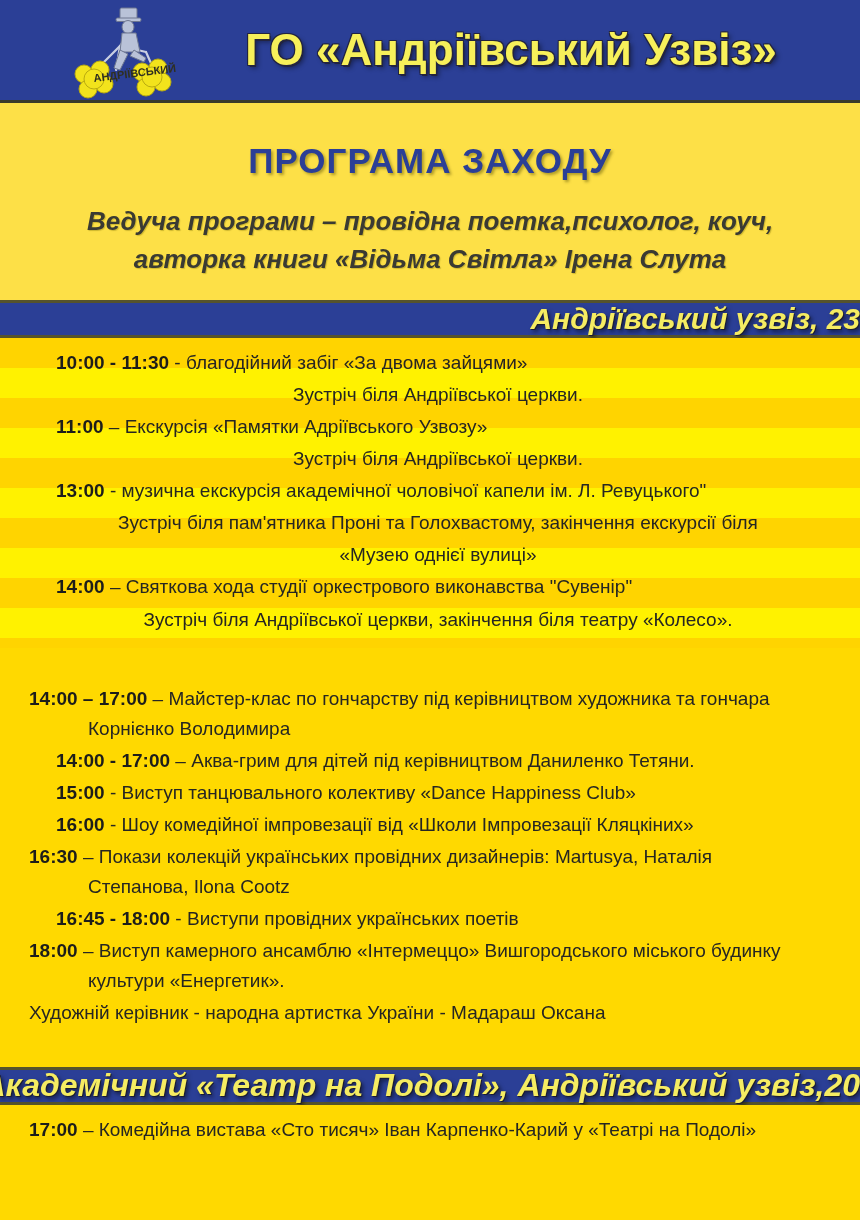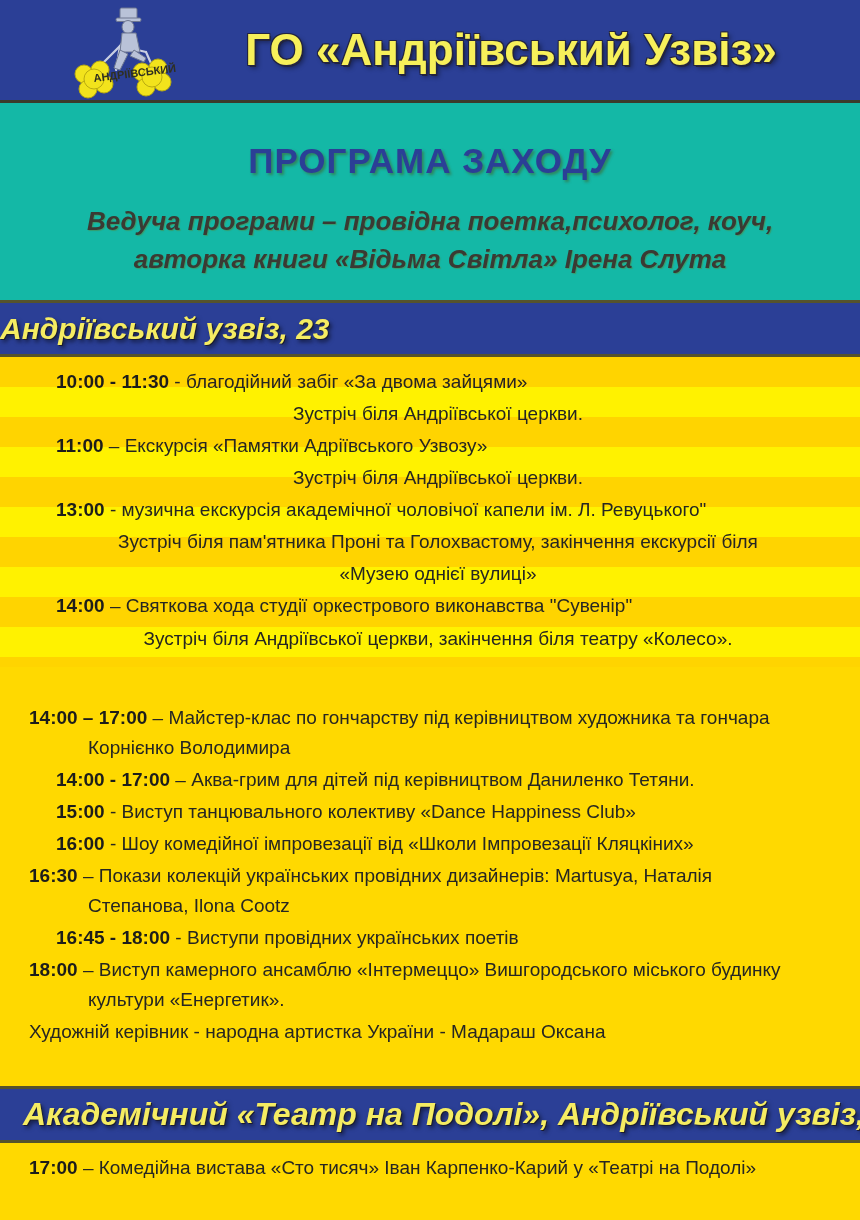--- a/index.html
+++ b/index.html
@@ -46,21 +46,21 @@
       1.5px 1.5px 0 #23243f,
       -1px 1px 0 #23243f,
       1px -1px 0 #23243f,
       -1px -1px 0 #23243f,
       3px 3px 5px rgba(0,0,0,.45);
     white-space: nowrap;
   }
 
   
   .program-head {
-    background: #14b8a6;
+    background: #fde047;
     padding: 38px 0 22px 0;
     text-align: center;
   }
   .program-title {
     color: #2B3F96;
     font-size: 35px;
     font-weight: bold;
     letter-spacing: 1px;
     text-shadow: 2px 2px 3px rgba(80,70,0,.45);
     margin-bottom: 22px;
@@ -72,24 +72,24 @@
     line-height: 1.45;
     text-shadow: 1px 1px 1px rgba(120,105,0,.35);
     font-style: italic;
   }
 
   
   .section-header {
     background: #2B3F96;
     border-top: 3px solid #55532c;
     border-bottom: 3px solid #55532c;
-    height: 57px;
+    height: 38px;
     display: flex;
     align-items: center;
-    justify-content: flex-start;
+    justify-content: flex-end;
     box-sizing: border-box;
   }
   .section-header-text {
     color: #F5EC62;
     font-size: 30px;
     font-weight: bold;
     font-style: italic;
     white-space: nowrap;
     text-shadow:
       1px 1px 0 #1b1c30,

